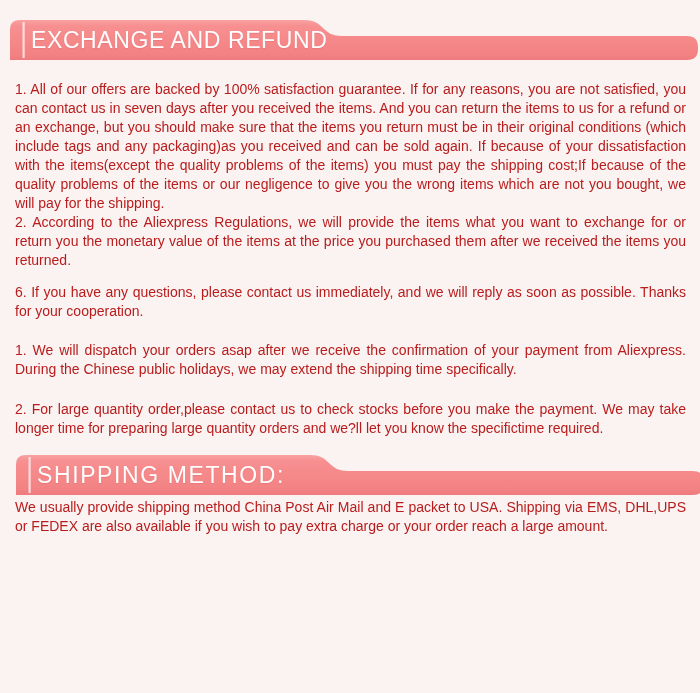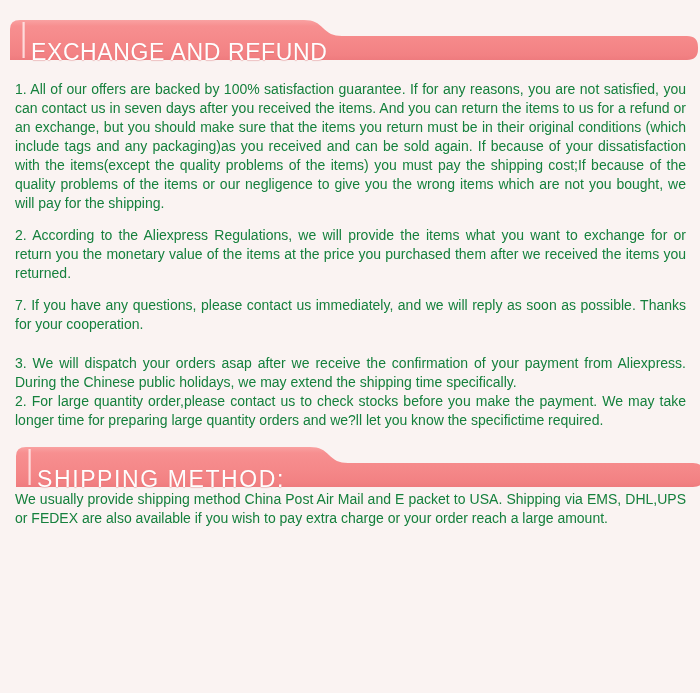--- a/index.html
+++ b/index.html
@@ -25,49 +25,49 @@
   }
   .banner svg {
     display: block;
     position: absolute;
     left: 0;
     top: 0;
   }
   .banner-title {
     position: absolute;
     left: 21px;
-    top: 12px;
+    top: 0;
     height: 40px;
     display: flex;
     align-items: center;
     font-size: 23px;
     font-weight: 400;
     color: #fefefe;
     letter-spacing: 0.6px;
     white-space: nowrap;
     text-shadow: 0 1px 1px rgba(214,100,104,0.35);
   }
   .banner-title.wide {
     letter-spacing: 1.6px;
   }
   .para {
     margin: 0 14px 0 15px;
     font-size: 14px;
     line-height: 19px;
     text-align: justify;
-    color: #15803d;
+    color: #b91c1c;
   }
   
   .banner.b1 { margin: 20px 0 0 10px; }
   .p-s1p1    { margin-top: 20px; }
-  .p-s1p2    { margin-top: 13px; }
+  .p-s1p2    { }
   .p-s1p3    { margin-top: 13px; }
   .banner.b2 { margin: 13px 0 0 2px; }
   .p-s2p1    { margin-top: 20px; }
-  .p-s2p2    { }
+  .p-s2p2    { margin-top: 21px; }
   .banner.b3 { margin: 17px 0 0 16px; }
   .p-s3p1    { margin-top: 3px; }
 </style>
 </head>
 <body>
 
 <div class="page">
 
   <section>
     <div class="banner b1">
@@ -81,25 +81,25 @@
             <stop offset="1" stop-color="#ee7b7e"></stop>
           </linearGradient>
         </defs>
         <path d="M 0 40 L 0 9 Q 0 0 10 0 L 294 0 C 304 0 308 3 313 8 C 318 13 323 16 332 16 L 677 16 Q 688 16 688 27 L 688 29 Q 688 40 677 40 Z" fill="url(#g1)"></path>
         <rect x="12.5" y="2" width="2.2" height="36" fill="#ffe9e9" opacity="0.85"></rect>
       </svg>
       <span class="banner-title">EXCHANGE AND REFUND</span>
     </div>
     <p class="para p-s1p1">1. All of our offers are backed by 100% satisfaction guarantee. If for any reasons, you are not satisfied, you can contact us in seven days after you received the items. And you can return the items to us for a refund or an exchange, but you should make sure that the items you return must be in their original conditions (which include tags and any packaging)as you received and can be sold again. If because of your dissatisfaction with the items(except the quality problems of the items) you must pay the shipping cost;If because of the quality problems of the items or our negligence to give you the wrong items which are not you bought, we will pay for the shipping.</p>
     <p class="para p-s1p2">2. According to the Aliexpress Regulations, we will provide the items what you want to exchange for or return you the monetary value of the items at the price you purchased them after we received the items you returned.</p>
-    <p class="para p-s1p3">7. If you have any questions, please contact us immediately, and we will reply as soon as possible. Thanks for your cooperation.</p>
+    <p class="para p-s1p3">6. If you have any questions, please contact us immediately, and we will reply as soon as possible. Thanks for your cooperation.</p>
   </section>
 
   <section>
-    <p class="para p-s2p1">3. We will dispatch your orders asap after we receive the confirmation of your payment from Aliexpress. During the Chinese public holidays, we may extend the shipping time specifically.</p>
+    <p class="para p-s2p1">1. We will dispatch your orders asap after we receive the confirmation of your payment from Aliexpress. During the Chinese public holidays, we may extend the shipping time specifically.</p>
     <p class="para p-s2p2">2. For large quantity order,please contact us to check stocks before you make the payment. We may take longer time for preparing large quantity orders and we?ll let you know the specifictime required.</p>
   </section>
 
   <section>
     <div class="banner b3">
       <svg width="688" height="40" viewBox="0 0 688 40" aria-hidden="true">
         <defs>
           <linearGradient id="g3" x1="0" y1="0" x2="0" y2="1">
             <stop offset="0" stop-color="#f9a1a1"></stop>
             <stop offset="0.15" stop-color="#f78f90"></stop>

